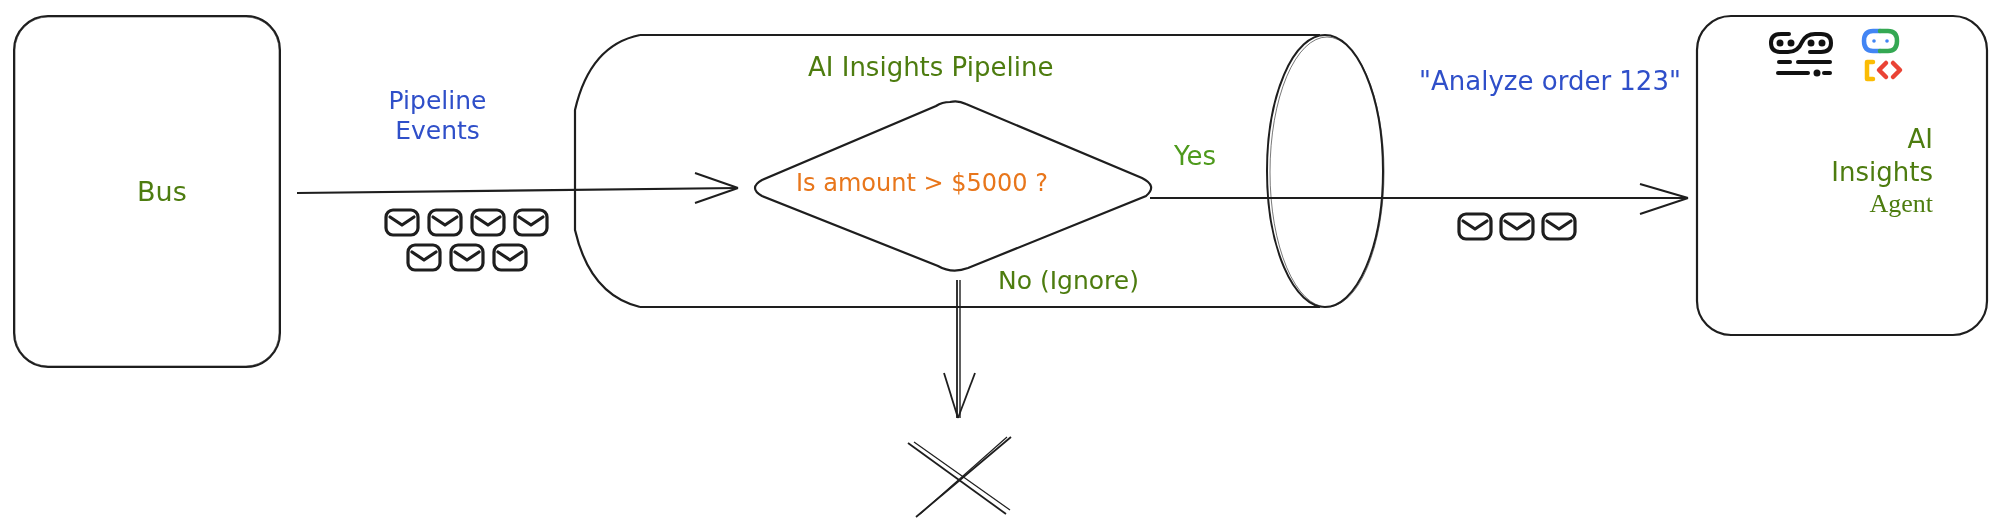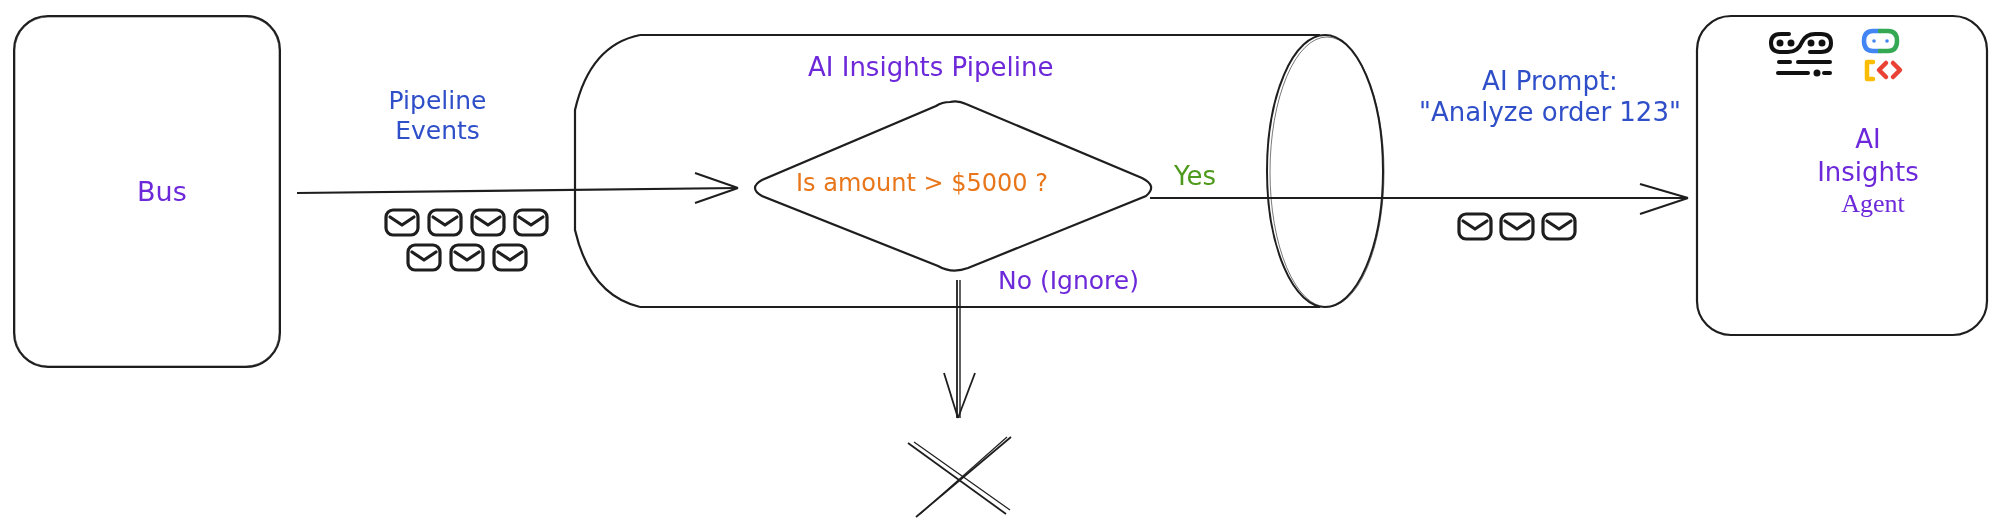--- a/index.html
+++ b/index.html
@@ -1,19 +1,19 @@
 <!DOCTYPE html>
 <html><head>
 <meta charset="utf-8">
 <style>
   html, body { margin: 0; padding: 0; background: #ffffff; }
   body { width: 2000px; height: 531px; position: relative; overflow: hidden; font-family: "DejaVu Sans", sans-serif; }
   svg.canvas { position: absolute; left: 0; top: 0; }
   .lbl { position: absolute; font-family: "DejaVu Sans", sans-serif; white-space: nowrap; text-align: center; line-height: 1.2; }
-  .dark { color: #6d28d9; }
+  .dark { color: #4d7c0f; text-align: right; }
   .blue { color: #2f4fc9; }
   .orange { color: #e8761b; }
   .green { color: #4e9a1c; }
 </style>
 </head>
 <body>
 
 <svg class="canvas" width="2000" height="531" viewBox="0 0 2000 531" xmlns="http://www.w3.org/2000/svg">
   <defs>
     <g id="env">
@@ -113,26 +113,25 @@
 
 <div class="lbl blue" style="left:370px; top:86px; width:135px; font-size:25px;">
   <div>Pipeline</div>
   <div>Events</div>
 </div>
 
 <div class="lbl dark" style="left:808px; top:52px; font-size:26px;">AI Insights Pipeline</div>
 
 <div class="lbl orange" style="left:796px; top:169px; font-size:24px;">Is amount &gt; $5000 ?</div>
 
-<div class="lbl green" style="left:1174px; top:141px; font-size:26px;margin-top:20px;">Yes</div>
+<div class="lbl green" style="left:1174px; top:141px; font-size:26px;">Yes</div>
 
 <div class="lbl dark" style="left:998px; top:266px; font-size:25px;">No (Ignore)</div>
 
 <div class="lbl blue" style="left:1380px; top:66px; width:340px; font-size:26px;">
-  <div>AI Prompt:</div>
   <div>"Analyze order 123"</div>
 </div>
 
 <div class="lbl dark" style="left:1803px; top:123px; width:130px; font-size:26px; line-height:1.25;">
   <div>AI</div>
   <div>Insights</div>
   <div style="padding-left:10px;font-family:Liberation Serif, serif;">Agent</div>
 </div>
 
 </body></html>

